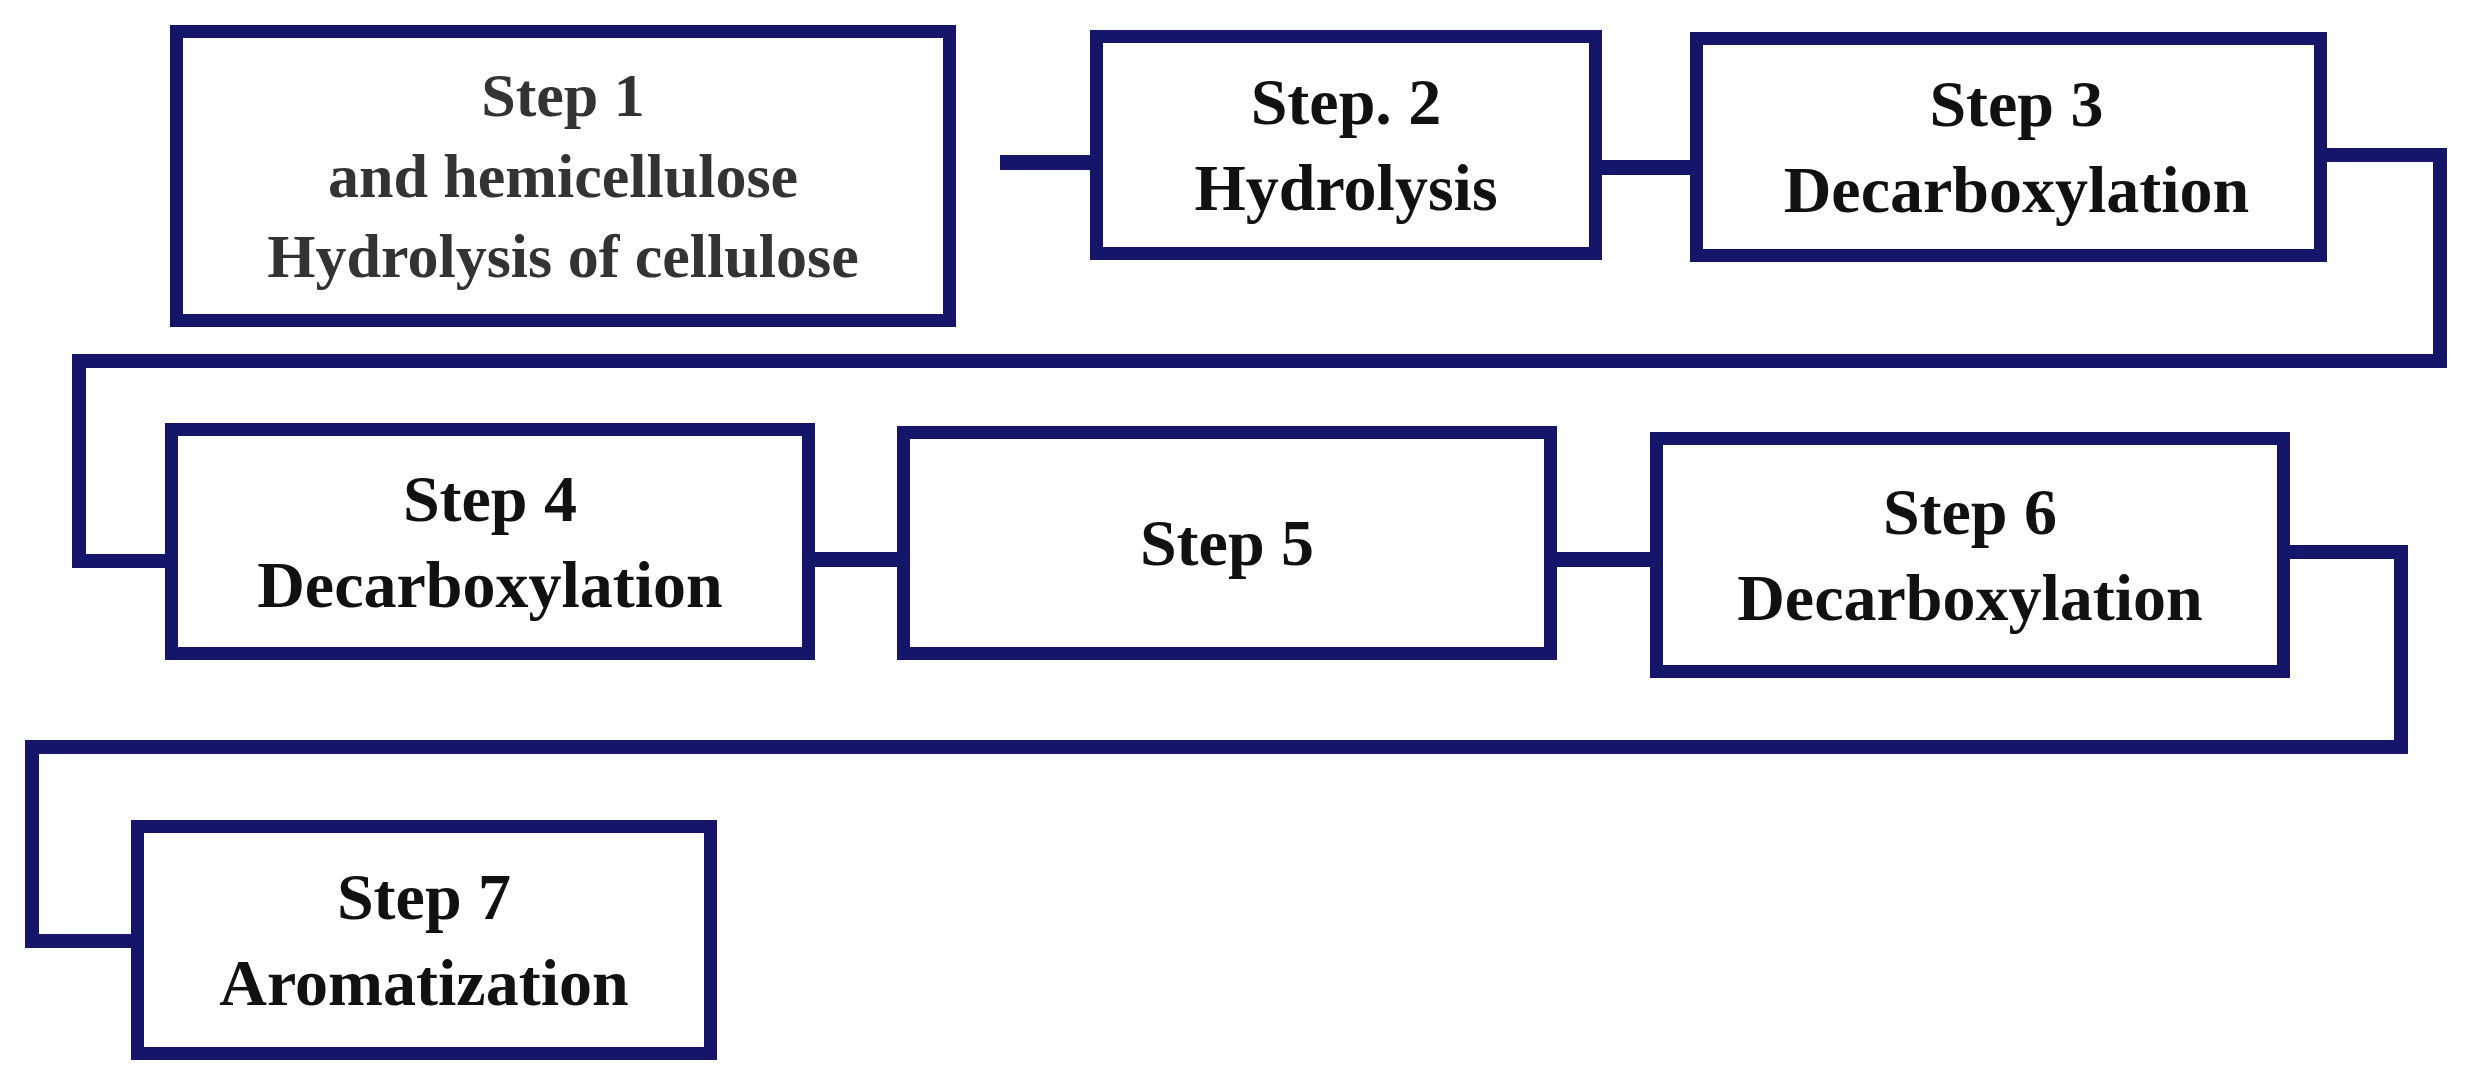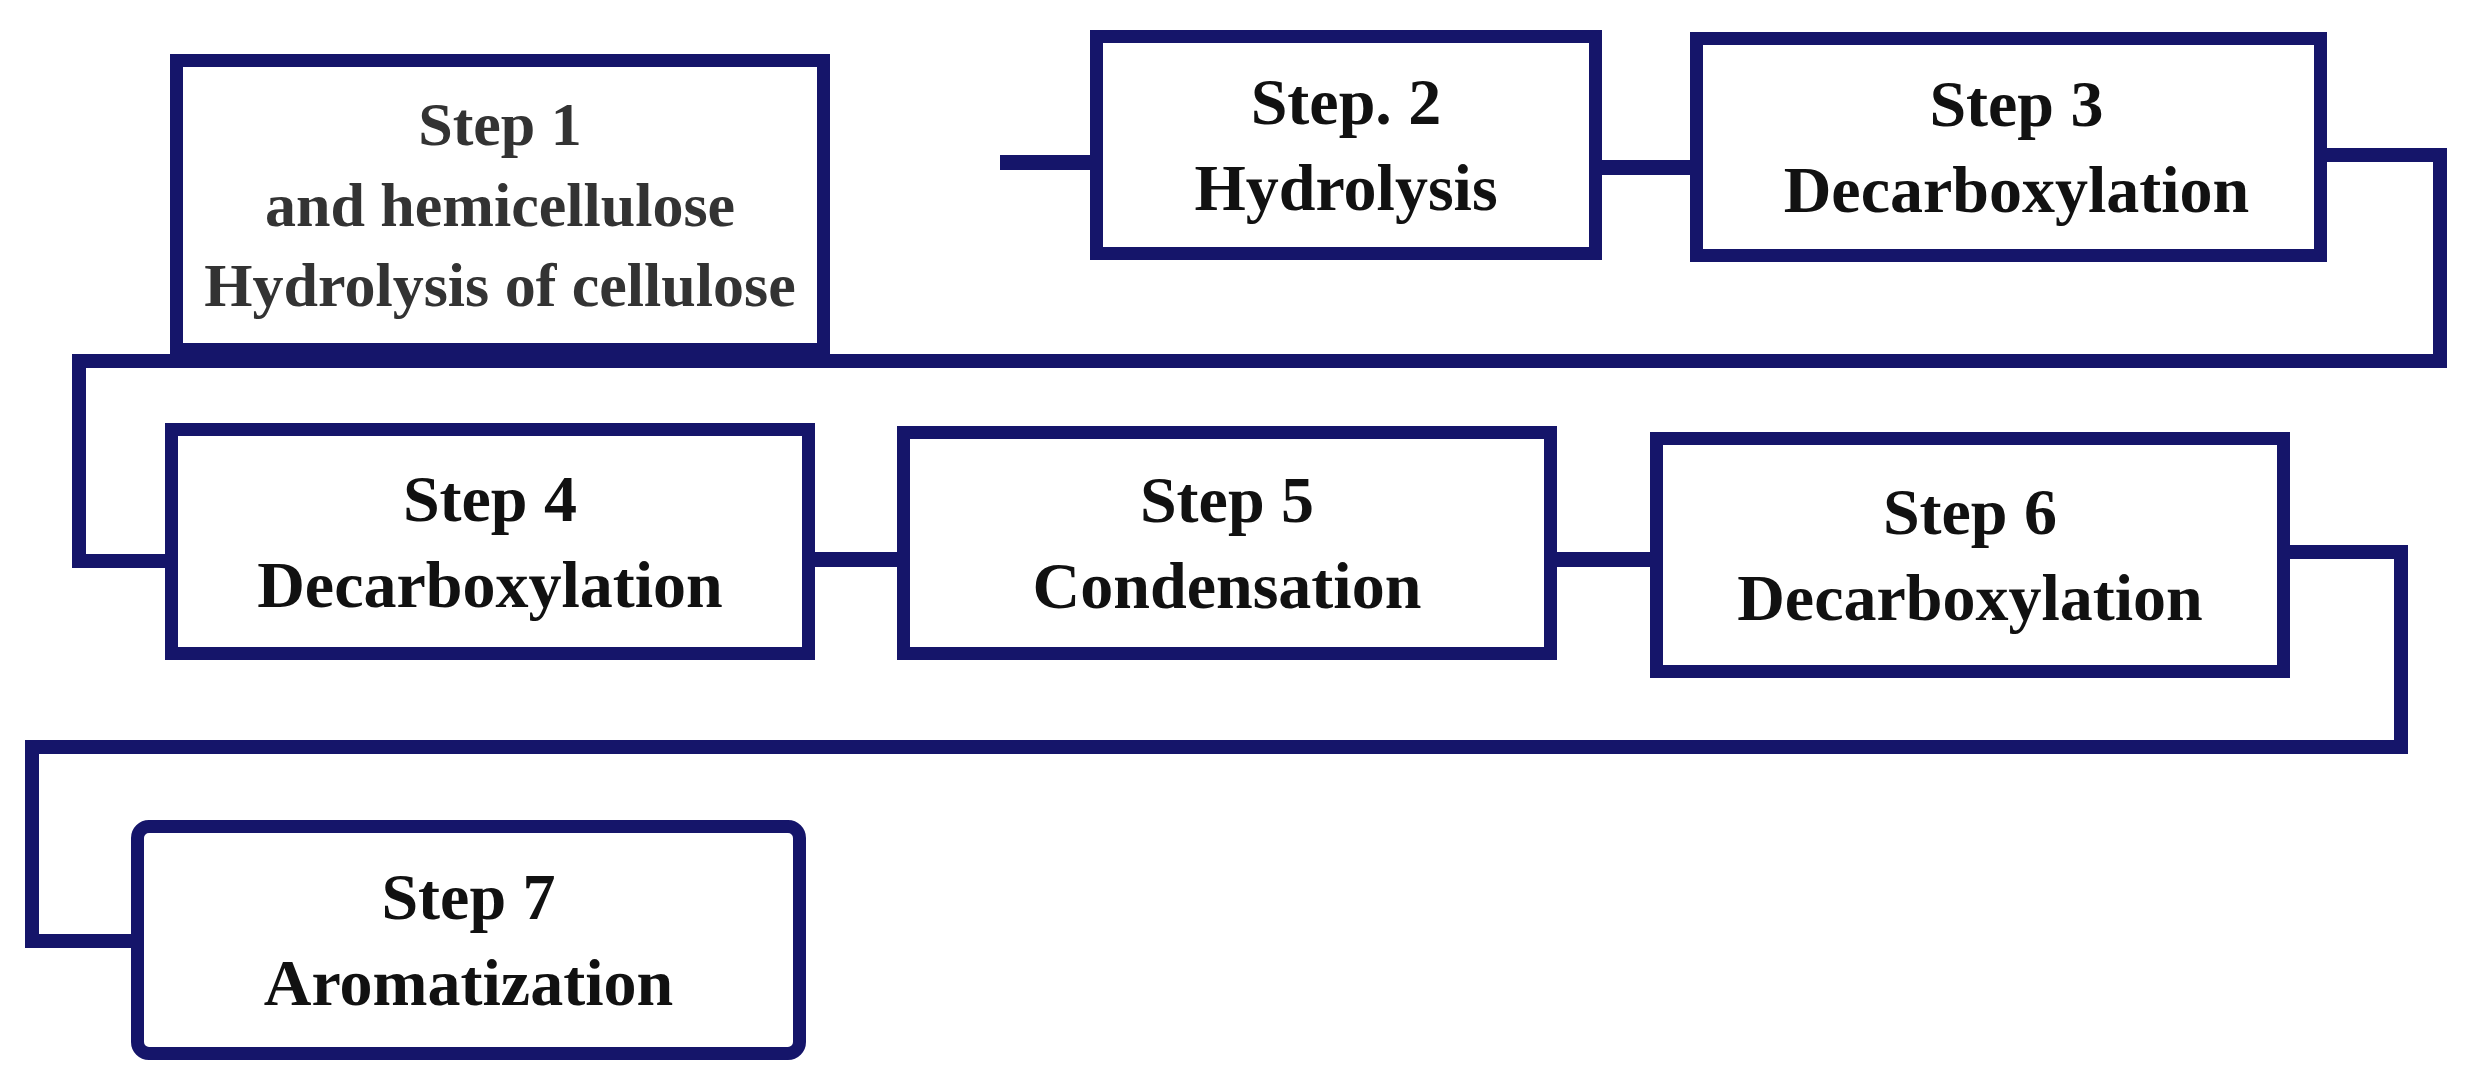--- a/index.html
+++ b/index.html
@@ -49,21 +49,21 @@
     position: absolute;
     background: var(--line);
     z-index: 1;
   }
 </style>
 </head>
 <body>
 
 <div class="canvas">
 
-  <div class="box" id="box1" style="left:170px; top:25px; width:660px; height:302px;margin-top:29px;">
+  <div class="box" id="box1" style="left:170px; top:25px; width:786px; height:302px;">
     <div class="box-text">
       <div>Step 1</div>
       <div>and hemicellulose</div>
       <div>Hydrolysis of cellulose</div>
     </div>
   </div>
 
   <div class="box" id="box2" style="left:1090px; top:30px; width:512px; height:230px;">
     <div class="box-text">
       <div>Step. 2</div>
@@ -81,32 +81,31 @@
   <div class="box" id="box4" style="left:165px; top:423px; width:650px; height:237px;">
     <div class="box-text">
       <div>Step 4</div>
       <div>Decarboxylation</div>
     </div>
   </div>
 
   <div class="box" id="box5" style="left:897px; top:426px; width:660px; height:234px;text-align:center;">
     <div class="box-text">
       <div>Step 5</div>
-      <div>Condensation</div>
     </div>
   </div>
 
   <div class="box" id="box6" style="left:1650px; top:432px; width:640px; height:246px;">
     <div class="box-text">
       <div>Step 6</div>
       <div>Decarboxylation</div>
     </div>
   </div>
 
-  <div class="box" id="box7" style="left:131px; top:820px; width:675px; height:240px;border-radius:18px;">
+  <div class="box" id="box7" style="left:131px; top:820px; width:586px; height:240px;">
     <div class="box-text">
       <div>Step 7</div>
       <div>Aromatization</div>
     </div>
   </div>
 
   <div class="line" style="left:1000px; top:155px; width:92px; height:15px;"></div>
   <div class="line" style="left:1600px; top:160px; width:92px; height:15px;"></div>
 
   <div class="line" style="left:2325px; top:148px; width:122px; height:14px;"></div>

